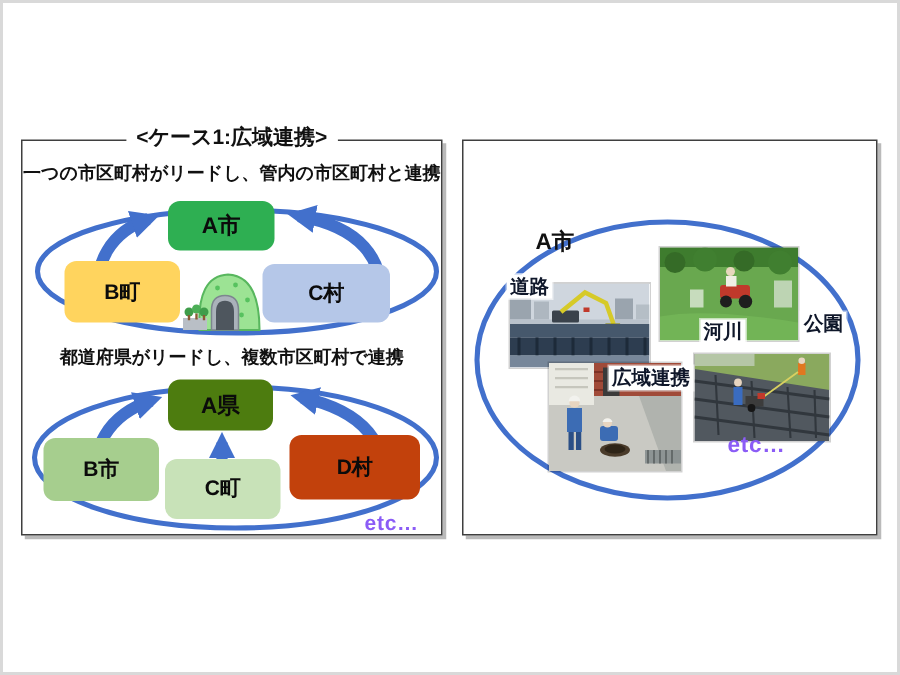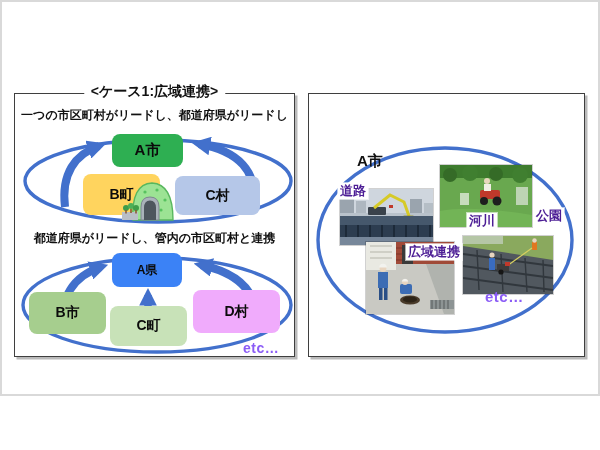--- a/index.html
+++ b/index.html
@@ -1,17 +1,17 @@
 <!DOCTYPE html>
 <html><head>
 <meta charset="utf-8">
 <style>
   html,body{margin:0;padding:0;background:#ffffff;}
   .screen{
-    position:relative;width:600px;height:396px;background:#ffffff;
+    position:relative;width:600px;height:450px;background:#ffffff;
     font-family:"Liberation Sans",sans-serif;color:#111;
     box-shadow:inset 0 0 0 2px #d9d9d9;overflow:hidden;
   }
   .panel{
     position:absolute;top:93px;height:264px;background:#fff;
     border:1.6px solid #3f3f3f;box-shadow:2.5px 2.5px 0 rgba(130,130,130,.55);
     box-sizing:border-box;
   }
   .panel-1{left:14px;width:281px;}
   .panel-2{left:308px;width:277px;}
@@ -26,60 +26,60 @@
   }
   .note-c1-top{top:13px;}
   .note-c1-bottom{top:136px;}
   .note-c2{top:28px;font-size:12.5px;}
   .flow-svg{position:absolute;left:0;top:0;}
   .muni{
     position:absolute;display:flex;align-items:center;justify-content:center;
     border-radius:8px;font-weight:bold;font-size:14px;color:#0b0b0b;
   }
   .m-a-city{left:97px;top:40px;width:71px;height:33px;background:#2eaf52;font-size:15px;}
-  .m-b-town{left:28px;top:80px;width:77px;height:41px;background:#ffd45e;margin-left:40px;}
+  .m-b-town{left:28px;top:80px;width:77px;height:41px;background:#ffd45e;}
   .m-c-vill{left:160px;top:82px;width:85px;height:39px;background:#b5c7e8;}
-  .m-a-pref{left:97px;top:159px;width:70px;height:34px;background:#3b82f6;font-size:12px;}
+  .m-a-pref{left:97px;top:159px;width:70px;height:34px;background:#4d7c0f;font-size:15px;}
   .m-b-city{left:14px;top:198px;width:77px;height:42px;background:#a6ce8e;}
   .m-c-town{left:95px;top:212px;width:77px;height:40px;background:#c8e2b8;}
-  .m-d-vill{left:178px;top:196px;width:87px;height:43px;background:#f0abfc;}
+  .m-d-vill{left:178px;top:196px;width:87px;height:43px;background:#c2410c;}
   .etc{
     position:absolute;font-size:14px;color:#8b5cf6;font-weight:bold;
     letter-spacing:.5px;
   }
   .etc-1{left:228px;top:246px;}
   .etc-2{left:176px;top:194px;font-size:15px;}
   .tunnel{position:absolute;left:106px;top:82px;}
   .c2-muni{
     position:absolute;left:48px;top:58px;font-size:15px;font-weight:bold;
   }
   .photo{position:absolute;box-shadow:0 0 0 1px rgba(0,0,0,.18);}
   .photo svg{display:block;}
   .ph-road{left:31px;top:95px;}
   .ph-park{left:131px;top:71px;}
   .ph-sewer{left:57px;top:148px;}
   .ph-river{left:154px;top:142px;}
   .photo-label{
     position:absolute;background:#fff;padding:0 2px;font-size:13px;
-    font-weight:bold;white-space:nowrap;line-height:1.25;color:#4c1d95;
+    font-weight:bold;white-space:nowrap;line-height:1.25;color:#0f172a;
     box-shadow:0 0 0 1px rgba(255,255,255,.6);
   }
   .lbl-road{left:29px;top:89px;}
   .lbl-park{left:189px;top:114px;margin-left:36px;}
   .lbl-river{left:158px;top:119px;}
   .lbl-sewer{left:97px;top:150px;}
 </style>
 </head>
 <body>
 
 <div class="screen">
 
   <section class="panel panel-1">
     <h2 class="panel-title">&lt;ケース1:広域連携&gt;</h2>
-    <p class="note note-c1-top">一つの市区町村がリードし、都道府県がリードし</p>
+    <p class="note note-c1-top">一つの市区町村がリードし、管内の市区町村と連携</p>
 
     <svg class="flow-svg" width="281" height="264" viewBox="0 0 281 264">
       <defs>
         <marker id="ah1" viewBox="0 0 10 10" refX="6" refY="5" markerWidth="2.35" markerHeight="2.35" orient="auto">
           <path d="M0,0 L10,5 L0,10 Z" fill="#4270cc"></path>
         </marker>
       </defs>
 
       <ellipse cx="143" cy="87" rx="133" ry="41" fill="none" stroke="#4270cc" stroke-width="3.4"></ellipse>
       <path d="M 50,113 C 46,80 60,60 84,52" fill="none" stroke="#4270cc" stroke-width="8" marker-end="url(#ah1)"></path>
@@ -112,21 +112,21 @@
       <path d="M 23,44 L 23,32 Q 23,24.5 29,24.5 Q 35,24.5 35,32 L 35,44 Z" fill="#4e565e"></path>
       <rect x="1" y="36" width="16" height="8" fill="#b9bfc6"></rect>
       <circle cx="5" cy="32" r="3" fill="#3f9d4a"></circle>
       <circle cx="10" cy="30" r="3" fill="#4caf57"></circle>
       <circle cx="15" cy="32" r="3" fill="#3f9d4a"></circle>
       <rect x="4.2" y="34" width="1.6" height="3.5" fill="#8a5a33"></rect>
       <rect x="9.2" y="33" width="1.6" height="4" fill="#8a5a33"></rect>
       <rect x="14.2" y="34" width="1.6" height="3.5" fill="#8a5a33"></rect>
     </svg>
 
-    <p class="note note-c1-bottom">都道府県がリードし、管内の市区町村と連携</p>
+    <p class="note note-c1-bottom">都道府県がリードし、複数市区町村で連携</p>
 
     <div class="muni m-a-pref">
       <span>A県</span>
     </div>
     <div class="muni m-b-city">
       <span>B市</span>
     </div>
     <div class="muni m-c-town">
       <span>C町</span>
     </div>

